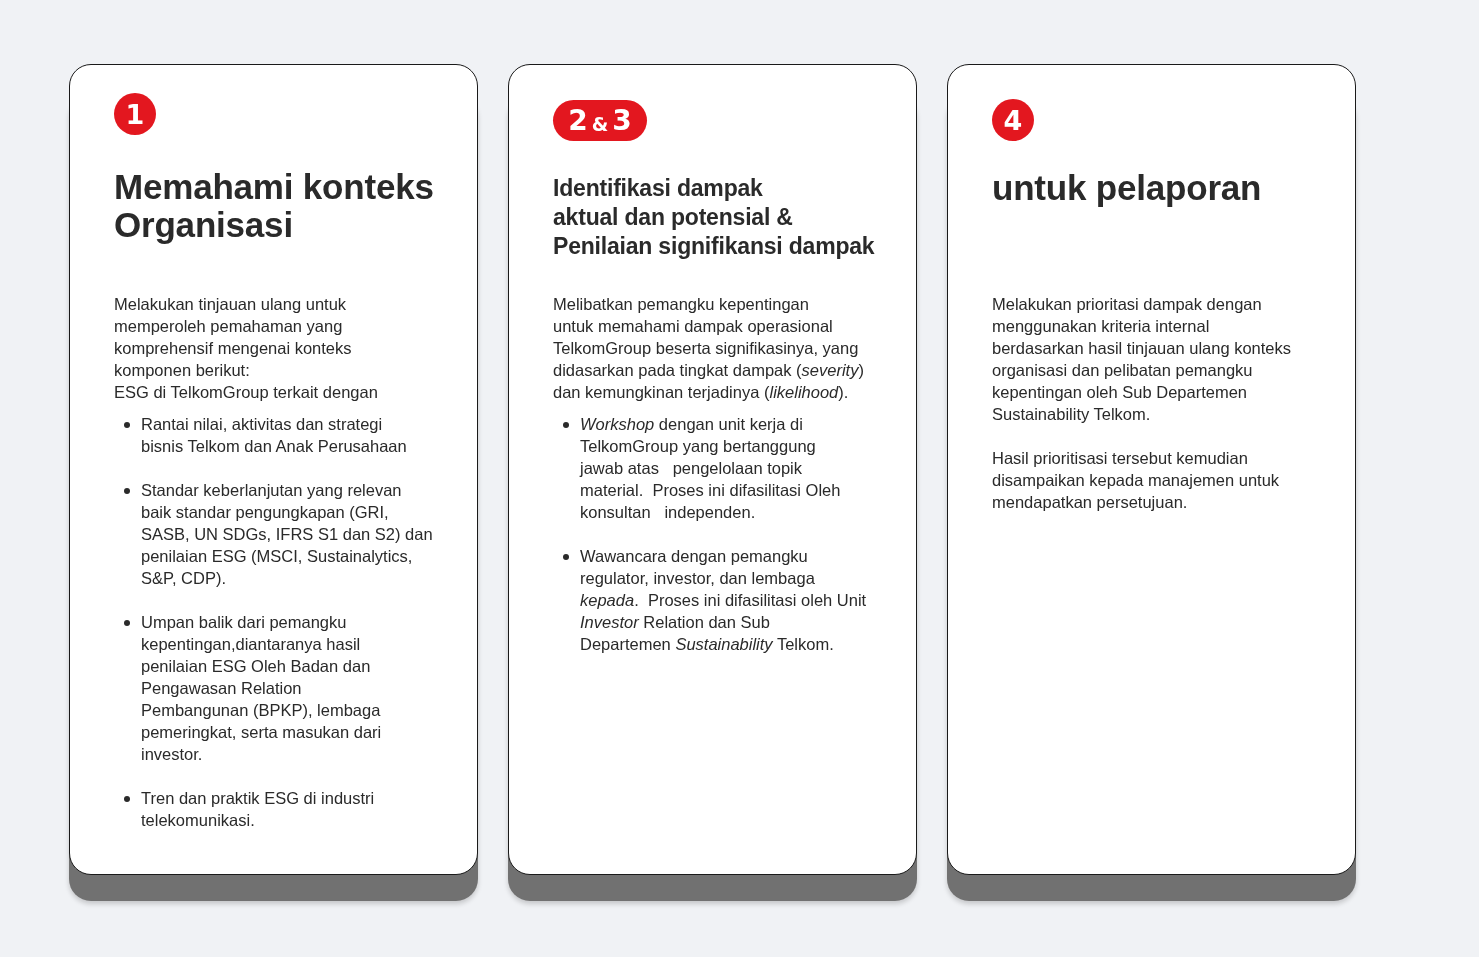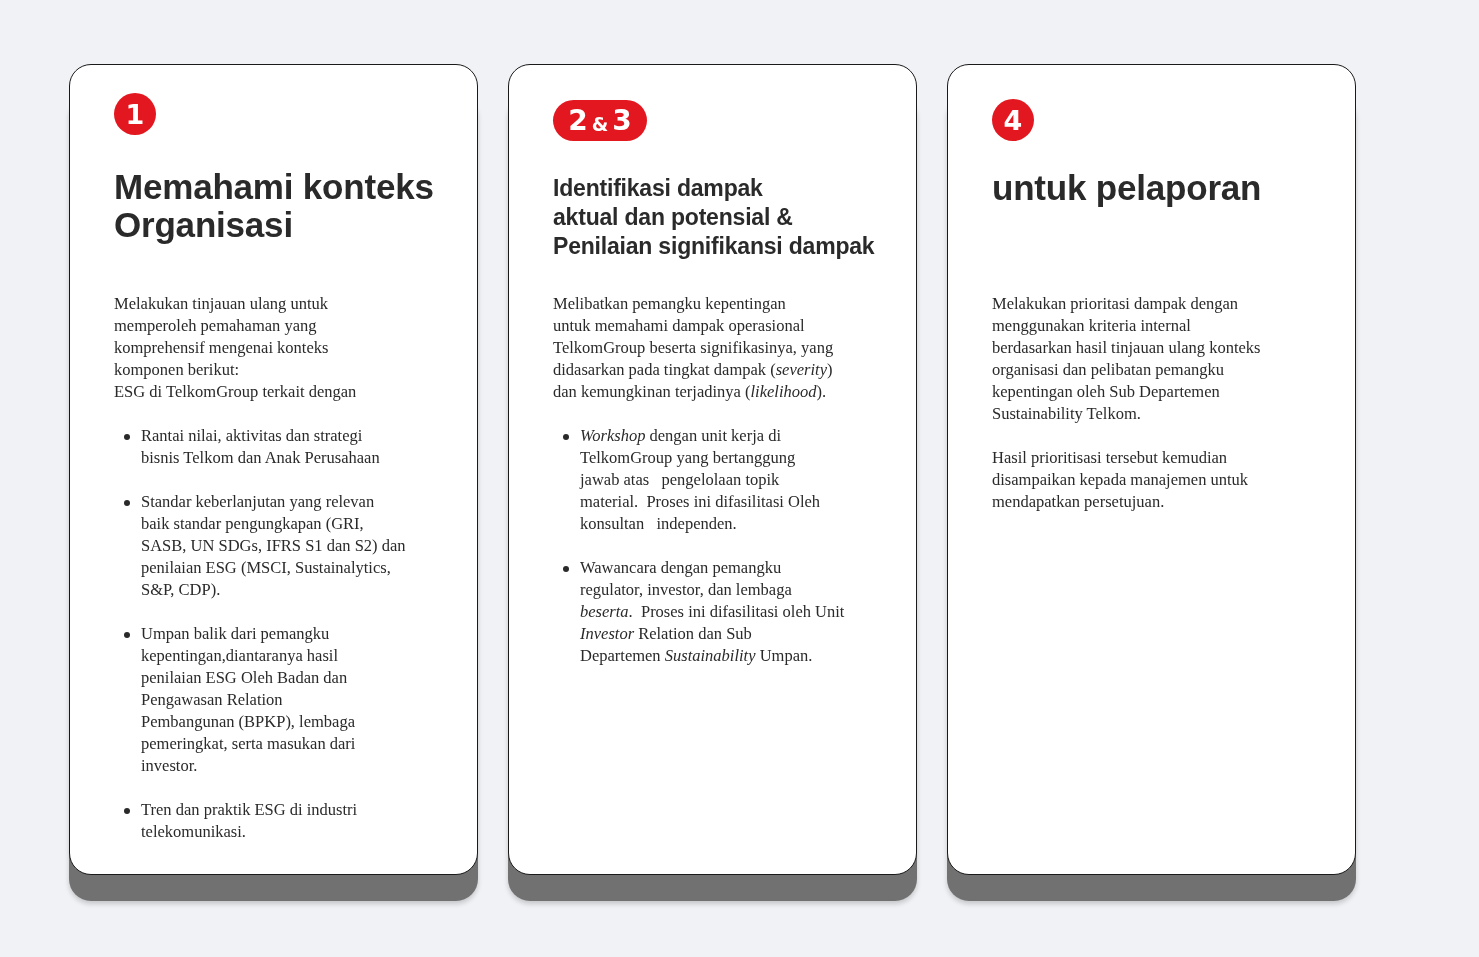--- a/index.html
+++ b/index.html
@@ -69,24 +69,24 @@
     .body {
       position: absolute;
       left: 44px;
       top: 228px;
       width: 345px;
       font-size: 16.5px;
       line-height: 22px;
       color: #2a2a2a;
     }
     .body p { margin: 0; }
-    .body .line { display: block; white-space: pre; font-family: Liberation Serif, serif; }
+    .body .line { display: block; white-space: pre; }
     .body ul {
       list-style: none;
-      margin: 22px 0 0 0;
+      margin: 10px 0 0 0;
       padding: 0;
     }
     .body li {
       position: relative;
       padding-left: 27px;
       margin-bottom: 22px;
     }
     .body li::before {
       content: "";
       position: absolute;
@@ -175,23 +175,23 @@
         <li>
           <span class="line"><em>Workshop</em><span> dengan unit kerja di</span></span>
           <span class="line">TelkomGroup yang bertanggung</span>
           <span class="line">jawab atas   pengelolaan topik</span>
           <span class="line">material.  Proses ini difasilitasi Oleh</span>
           <span class="line">konsultan   independen.</span>
         </li>
         <li>
           <span class="line">Wawancara dengan pemangku</span>
           <span class="line">regulator, investor, dan lembaga</span>
-          <span class="line"><em>beserta</em><span>.  Proses ini difasilitasi oleh Unit</span></span>
+          <span class="line"><em>kepada</em><span>.  Proses ini difasilitasi oleh Unit</span></span>
           <span class="line"><em>Investor</em><span> Relation dan Sub</span></span>
-          <span class="line"><span>Departemen </span><em>Sustainability</em><span> Umpan.</span></span>
+          <span class="line"><span>Departemen </span><em>Sustainability</em><span> Telkom.</span></span>
         </li>
       </ul>
     </div>
   </div>
 </div>
 
 <div class="card-wrap" style="left:947px;">
   <div class="card-shadow"></div>
   <div class="card">
     <div class="badge badge-circle" style="left:44px; top:34px;">

